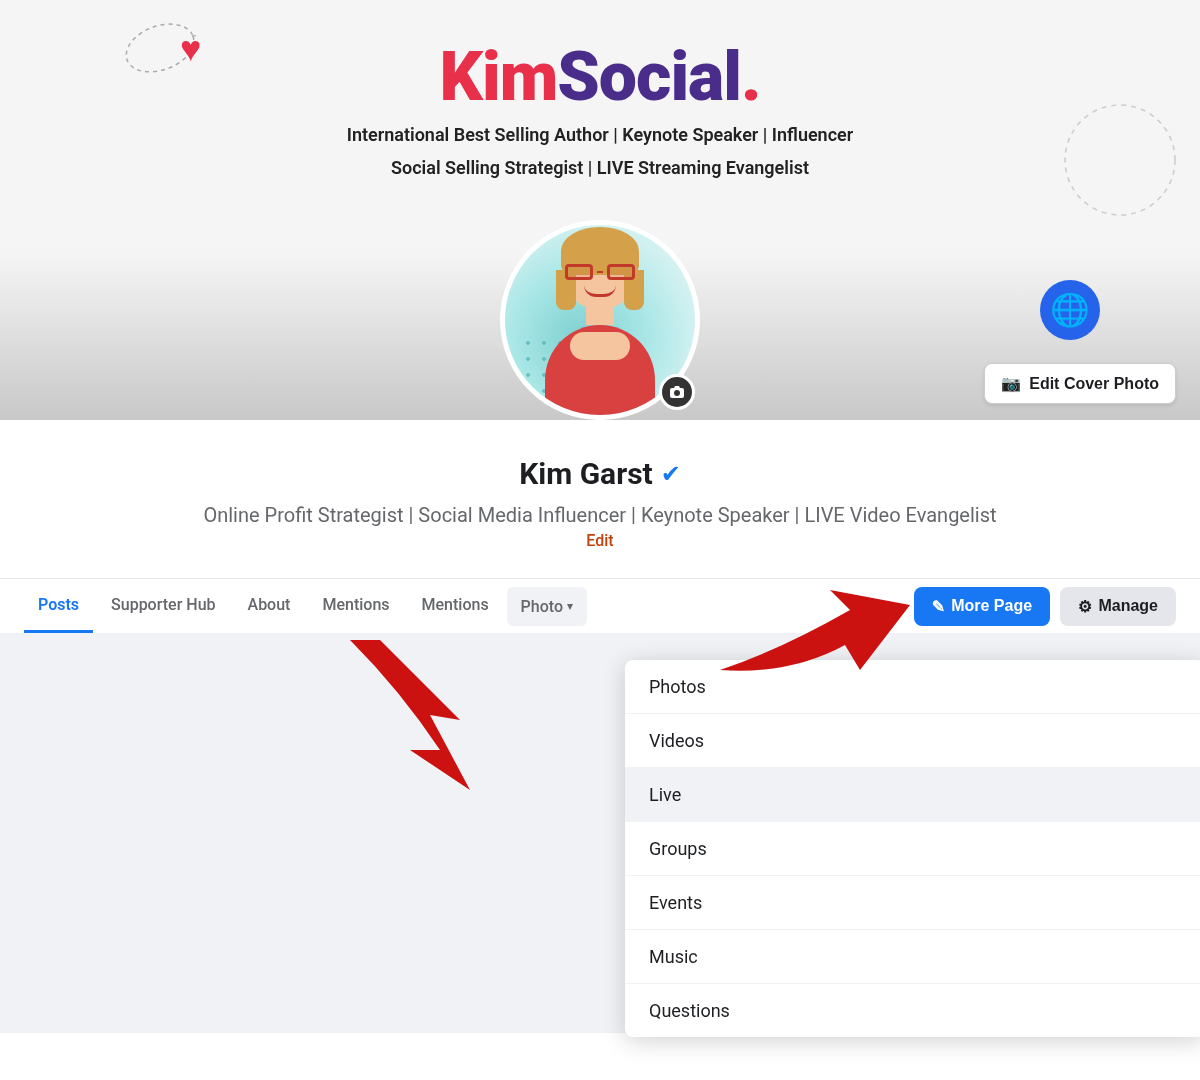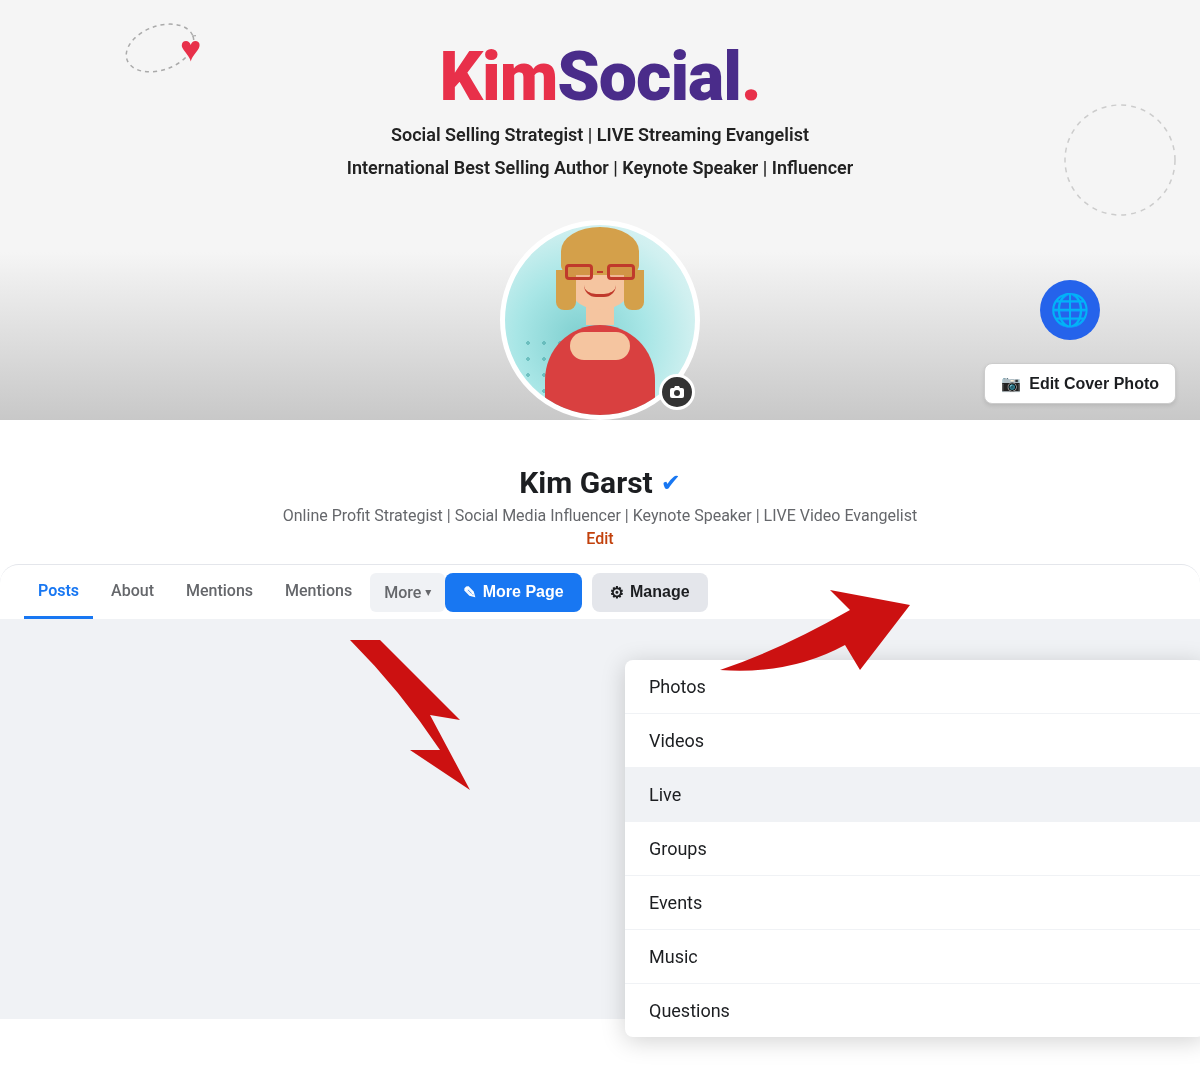--- a/index.html
+++ b/index.html
@@ -156,53 +156,53 @@
     .profile-info-section {
       padding: 20px 0 0 0;
       text-align: center;
       background: #fff;
     }
     .profile-name-row {
       display: flex;
       align-items: center;
       justify-content: center;
       gap: 8px;
-      margin-top: 25px;
+      margin-top: 16px;
     }
     .profile-name {
       font-size: 30px;
       font-weight: 700;
       color: #1c1e21;
     }
     .verified-badge {
       color: #1877F2;
       font-size: 24px;
     }
     .profile-subtitle {
-      font-size: 16px;
+      font-size: 20px;
       color: #65676B;
-      margin-top: 6px;
+      margin-top: 12px;
     }
     .profile-edit-link {
       color: #c2410c;
       font-size: 16px;
       font-weight: 500;
       cursor: pointer;
       margin-top: 4px;
     }
 
     
     .nav-tabs-section {
       border-top: 1px solid #e4e6eb;
-      margin-top: 16px;
+      margin-top: 28px;
       padding: 0 24px;
       display: flex;
       align-items: center;
+      justify-content: space-between;
       background: #fff;
-      border-radius: 19px;
     }
     .nav-tabs-left {
       display: flex;
       align-items: center;
       gap: 4px;
     }
     .nav-tab {
       padding: 16px 14px;
       font-size: 16px;
       font-weight: 500;
@@ -309,22 +309,22 @@
       <line x1="72" y1="18" x2="200" y2="5" stroke="#aaa" stroke-width="1.2" stroke-dasharray="4 4"></line>
     </svg>
   </div>
 
   <div class="doodle-heart">♥</div>
 
   <div class="brand-area">
     <div class="brand-name">
       <span class="brand-kim">Kim</span><span class="brand-garst">Social</span><span class="brand-dot">.</span>
     </div>
+    <div class="brand-tagline">International Best Selling Author | Keynote Speaker | Influencer</div>
     <div class="brand-tagline">Social Selling Strategist | LIVE Streaming Evangelist</div>
-    <div class="brand-tagline">International Best Selling Author | Keynote Speaker | Influencer</div>
   </div>
 
   <div class="doodle-circle-right">
     <svg width="120" height="120" viewBox="0 0 120 120" fill="none">
       <circle cx="60" cy="60" r="55" stroke="#ccc" stroke-width="1.5" stroke-dasharray="5 5" fill="none"></circle>
     </svg>
   </div>
 
   <div class="doodle-globe">🌐</div>
 
@@ -378,25 +378,26 @@
     <span class="profile-name">Kim Garst</span>
     <span class="verified-badge">✔</span>
   </div>
   <div class="profile-subtitle">Online Profit Strategist | Social Media Influencer | Keynote Speaker | LIVE Video Evangelist</div>
   <div class="profile-edit-link">Edit</div>
 </div>
 
 <div class="nav-tabs-section">
   <div class="nav-tabs-left">
     <div class="nav-tab active">Posts</div>
+    <div class="nav-tab">Supporter Hub</div>
     <div class="nav-tab">About</div>
     <div class="nav-tab">Mentions</div>
     <div class="nav-tab">Mentions</div>
     <div class="nav-tab-more">
-      <span>More</span>
+      <span>Photo</span>
       <span class="chevron-down">▾</span>
     </div>
   </div>
   <div class="nav-tabs-right">
     <button class="edit-page-btn">
       <span>✎</span>
       <span>More Page</span>
     </button>
     <button class="manage-btn">
       <span>⚙</span>

